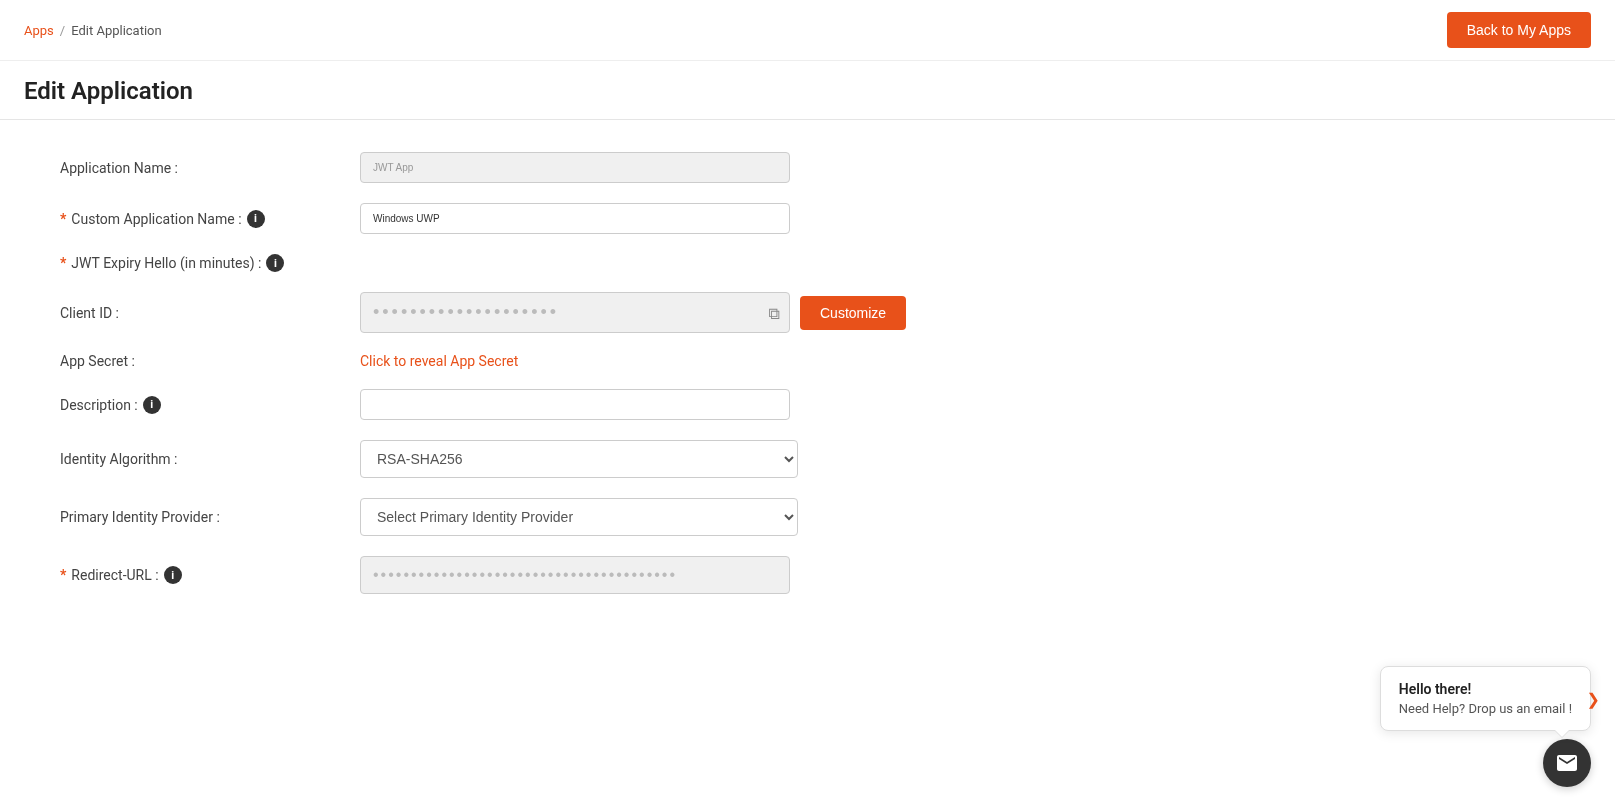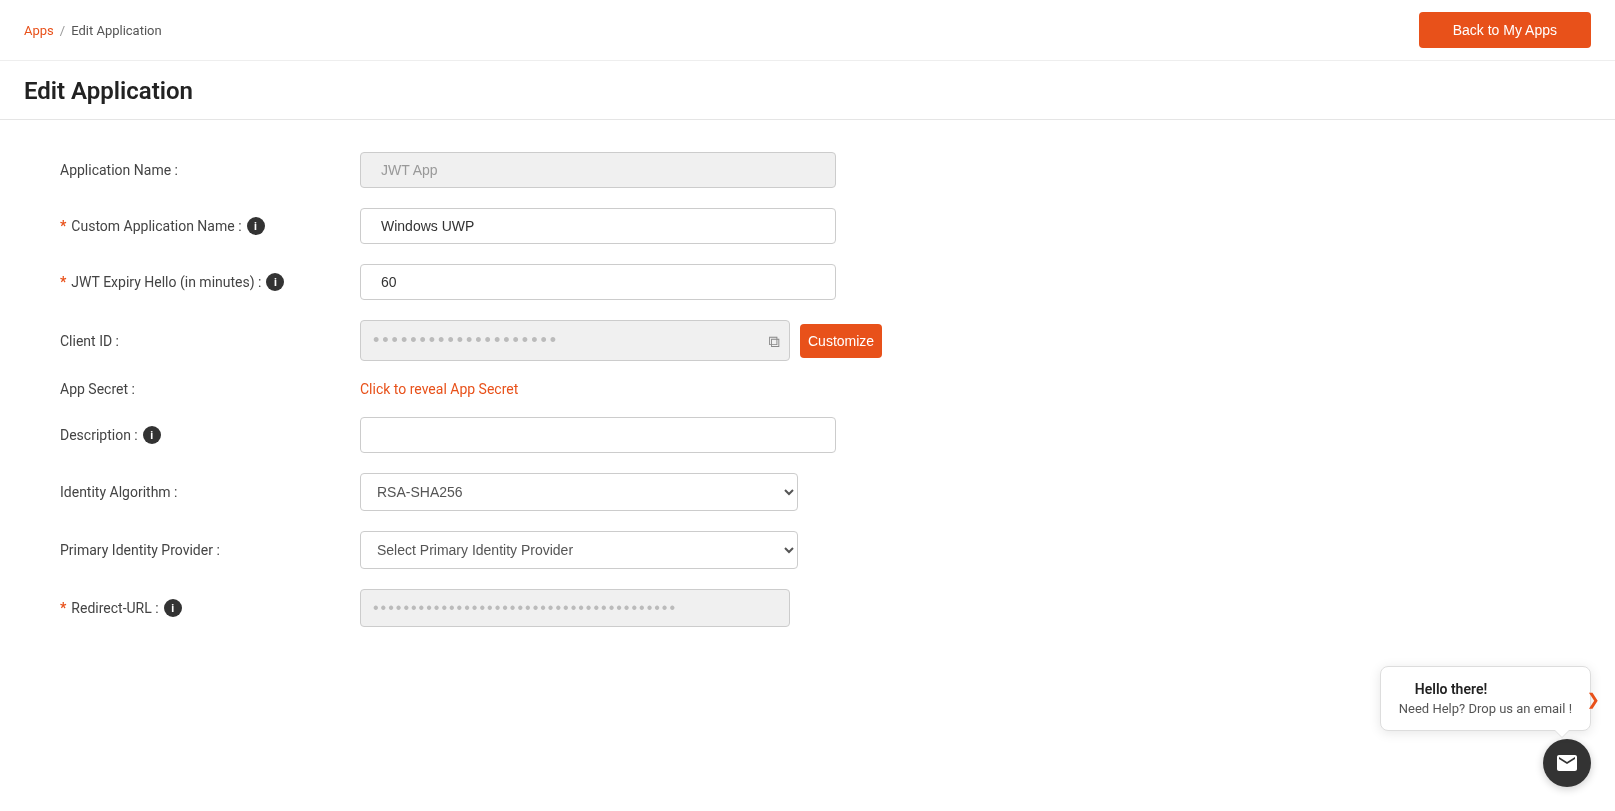--- a/index.html
+++ b/index.html
@@ -31,21 +31,21 @@
       color: #999;
     }
     .breadcrumb-current {
       color: #555;
     }
     .btn-back {
       background: #e8511a;
       color: #fff;
       border: none;
       border-radius: 4px;
-      padding: 10px 34px;
+      padding: 10px 20px;
       font-size: 14px;
       font-weight: 500;
       cursor: pointer;
     }
 
     .page-title {
       padding: 16px 24px 14px;
       font-size: 24px;
       font-weight: 600;
       color: #222;
@@ -86,25 +86,25 @@
       height: 18px;
       background: #333;
       border-radius: 50%;
       color: #fff;
       font-size: 11px;
       font-weight: bold;
       cursor: pointer;
     }
 
     .form-input {
-      width: 476px;
-      padding: 9px 20px;
+      width: 430px;
+      padding: 9px 12px;
       border: 1px solid #ccc;
       border-radius: 4px;
-      font-size: 14px;
+      font-size: 10px;
       color: #333;
       outline: none;
     }
     .form-input.disabled-input {
       background: #f0f0f0;
       color: #999;
     }
 
     .client-id-wrapper {
       display: flex;
@@ -133,21 +133,21 @@
       cursor: pointer;
       color: #888;
       font-size: 16px;
     }
 
     .btn-customize {
       background: #e8511a;
       color: #fff;
       border: none;
       border-radius: 4px;
-      padding: 9px 8px;
+      padding: 9px 20px;
       font-size: 14px;
       font-weight: 500;
       cursor: pointer;
       white-space: nowrap;
     }
 
     .reveal-link {
       color: #e8511a;
       cursor: pointer;
       font-size: 14px;
@@ -222,21 +222,20 @@
       border-left: 8px solid transparent;
       border-right: 8px solid transparent;
       border-top: 8px solid #fff;
       z-index: 1;
     }
     .chat-bubble-title {
       font-size: 14px;
       font-weight: 600;
       color: #222;
       margin-bottom: 4px;
-      margin-left: 16px;
     }
     .chat-bubble-text {
       font-size: 13px;
       color: #555;
     }
     .chat-expand-arrow {
       position: absolute;
       right: -10px;
       top: 50%;
       transform: translateY(-50%);
@@ -290,21 +289,20 @@
     </div>
     <input class="form-input" type="text" value="Windows UWP" style="">
   </div>
 
   <div class="form-row">
     <div class="form-label">
       <span class="required-star">*</span>
       <span>JWT Expiry Hello (in minutes) :</span>
       <span class="info-icon">i</span>
     </div>
-    <input class="form-input" type="text" value="60" style="">
   </div>
 
   <div class="form-row">
     <div class="form-label">Client ID :</div>
     <div class="client-id-wrapper">
       <div class="client-id-input-wrap">
         <input type="text" value="••••••••••••••••••••" readonly="" style="font-size: 18px; letter-spacing: 3px;">
         <span class="copy-icon">⧉</span>
       </div>
       <button class="btn-customize">Customize</button>

